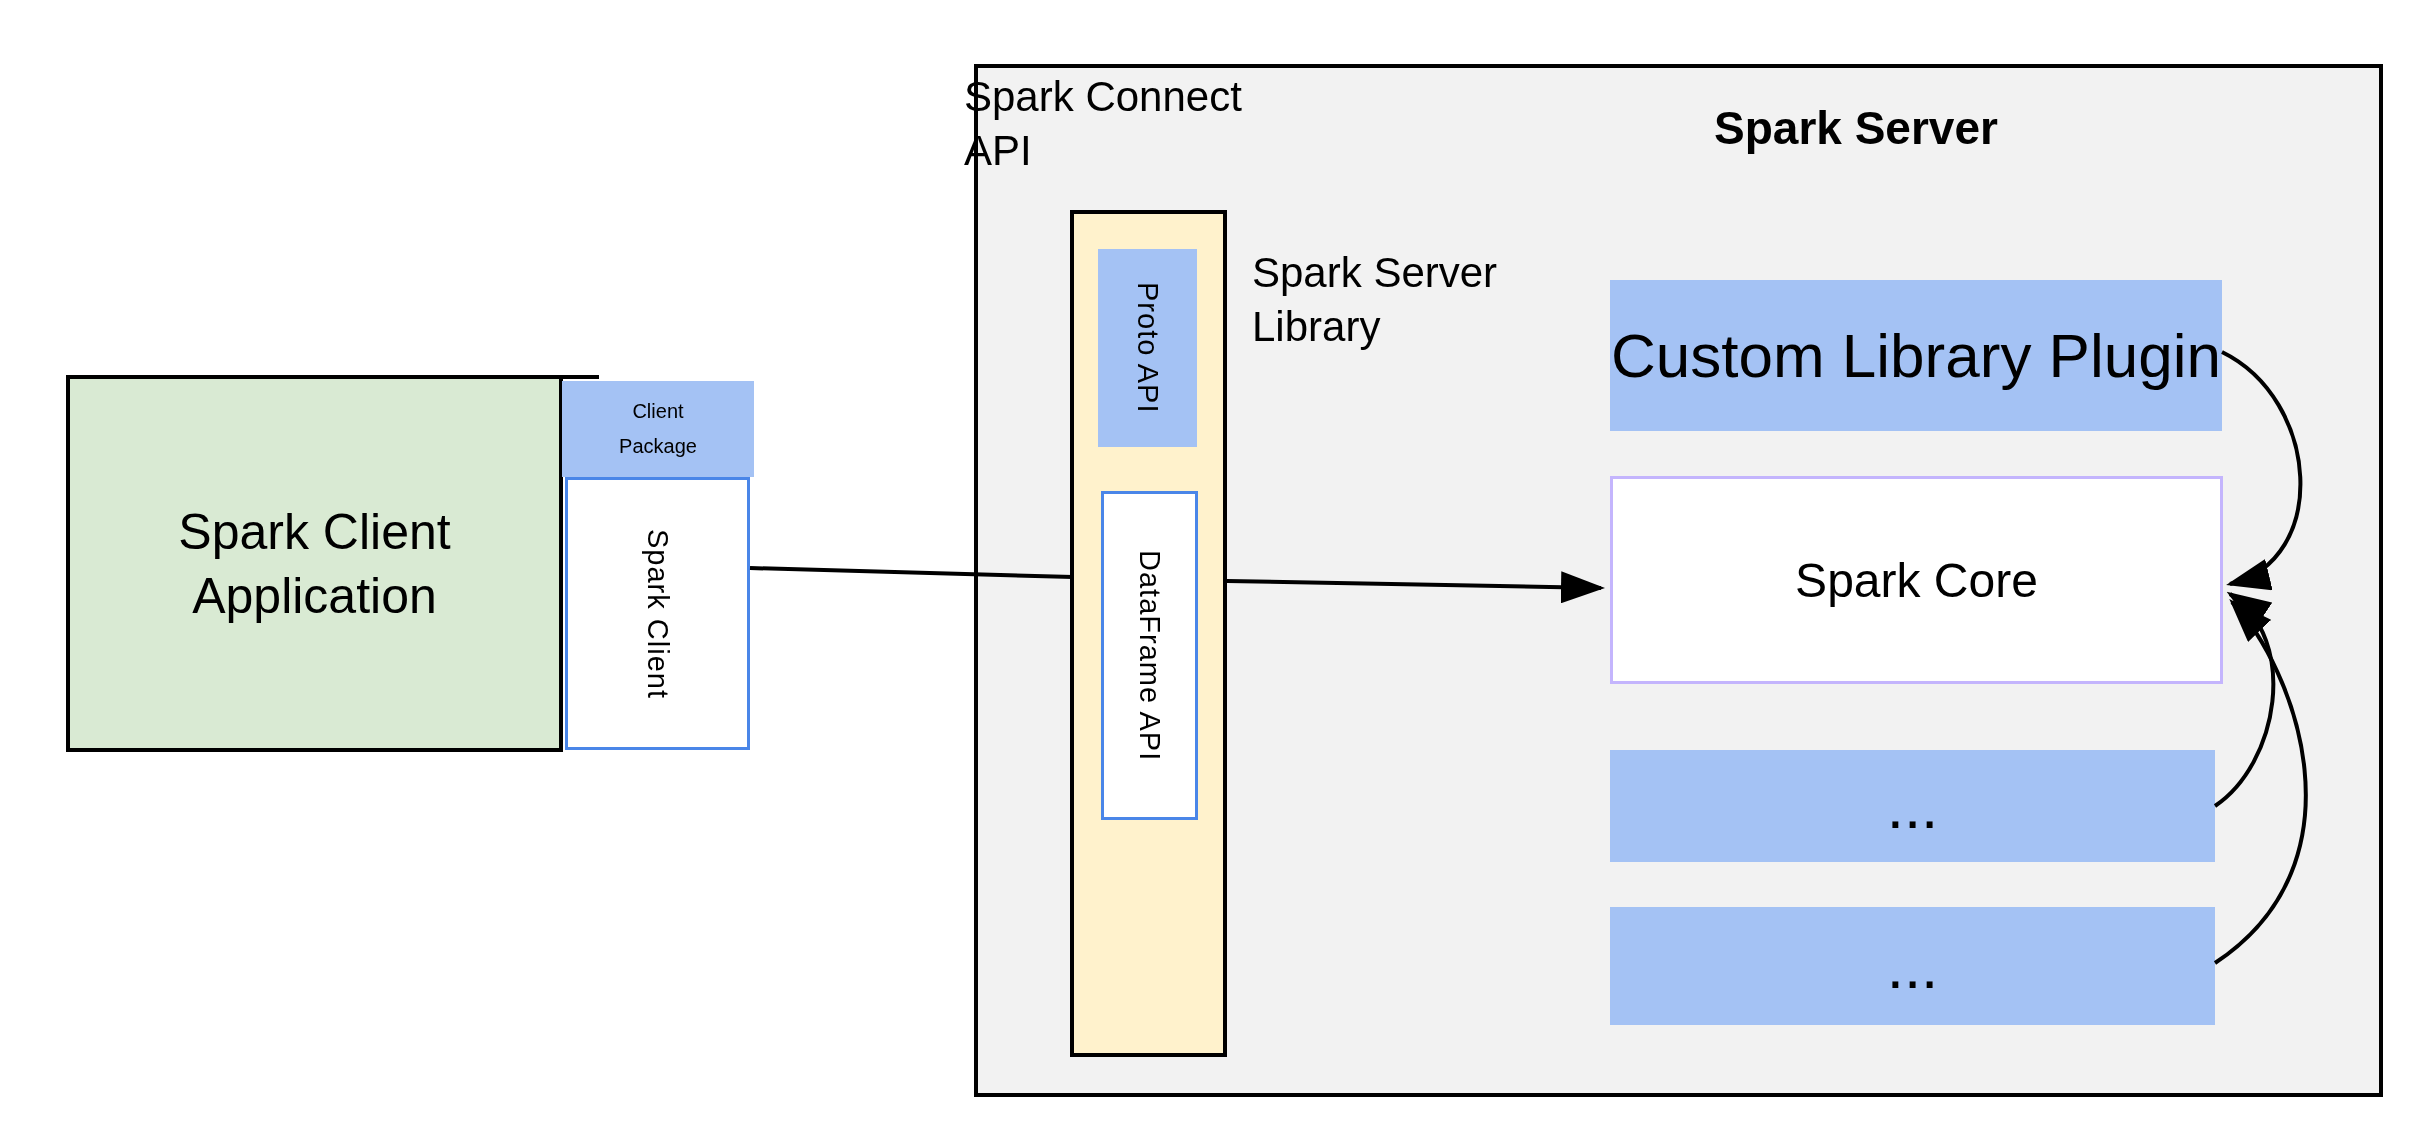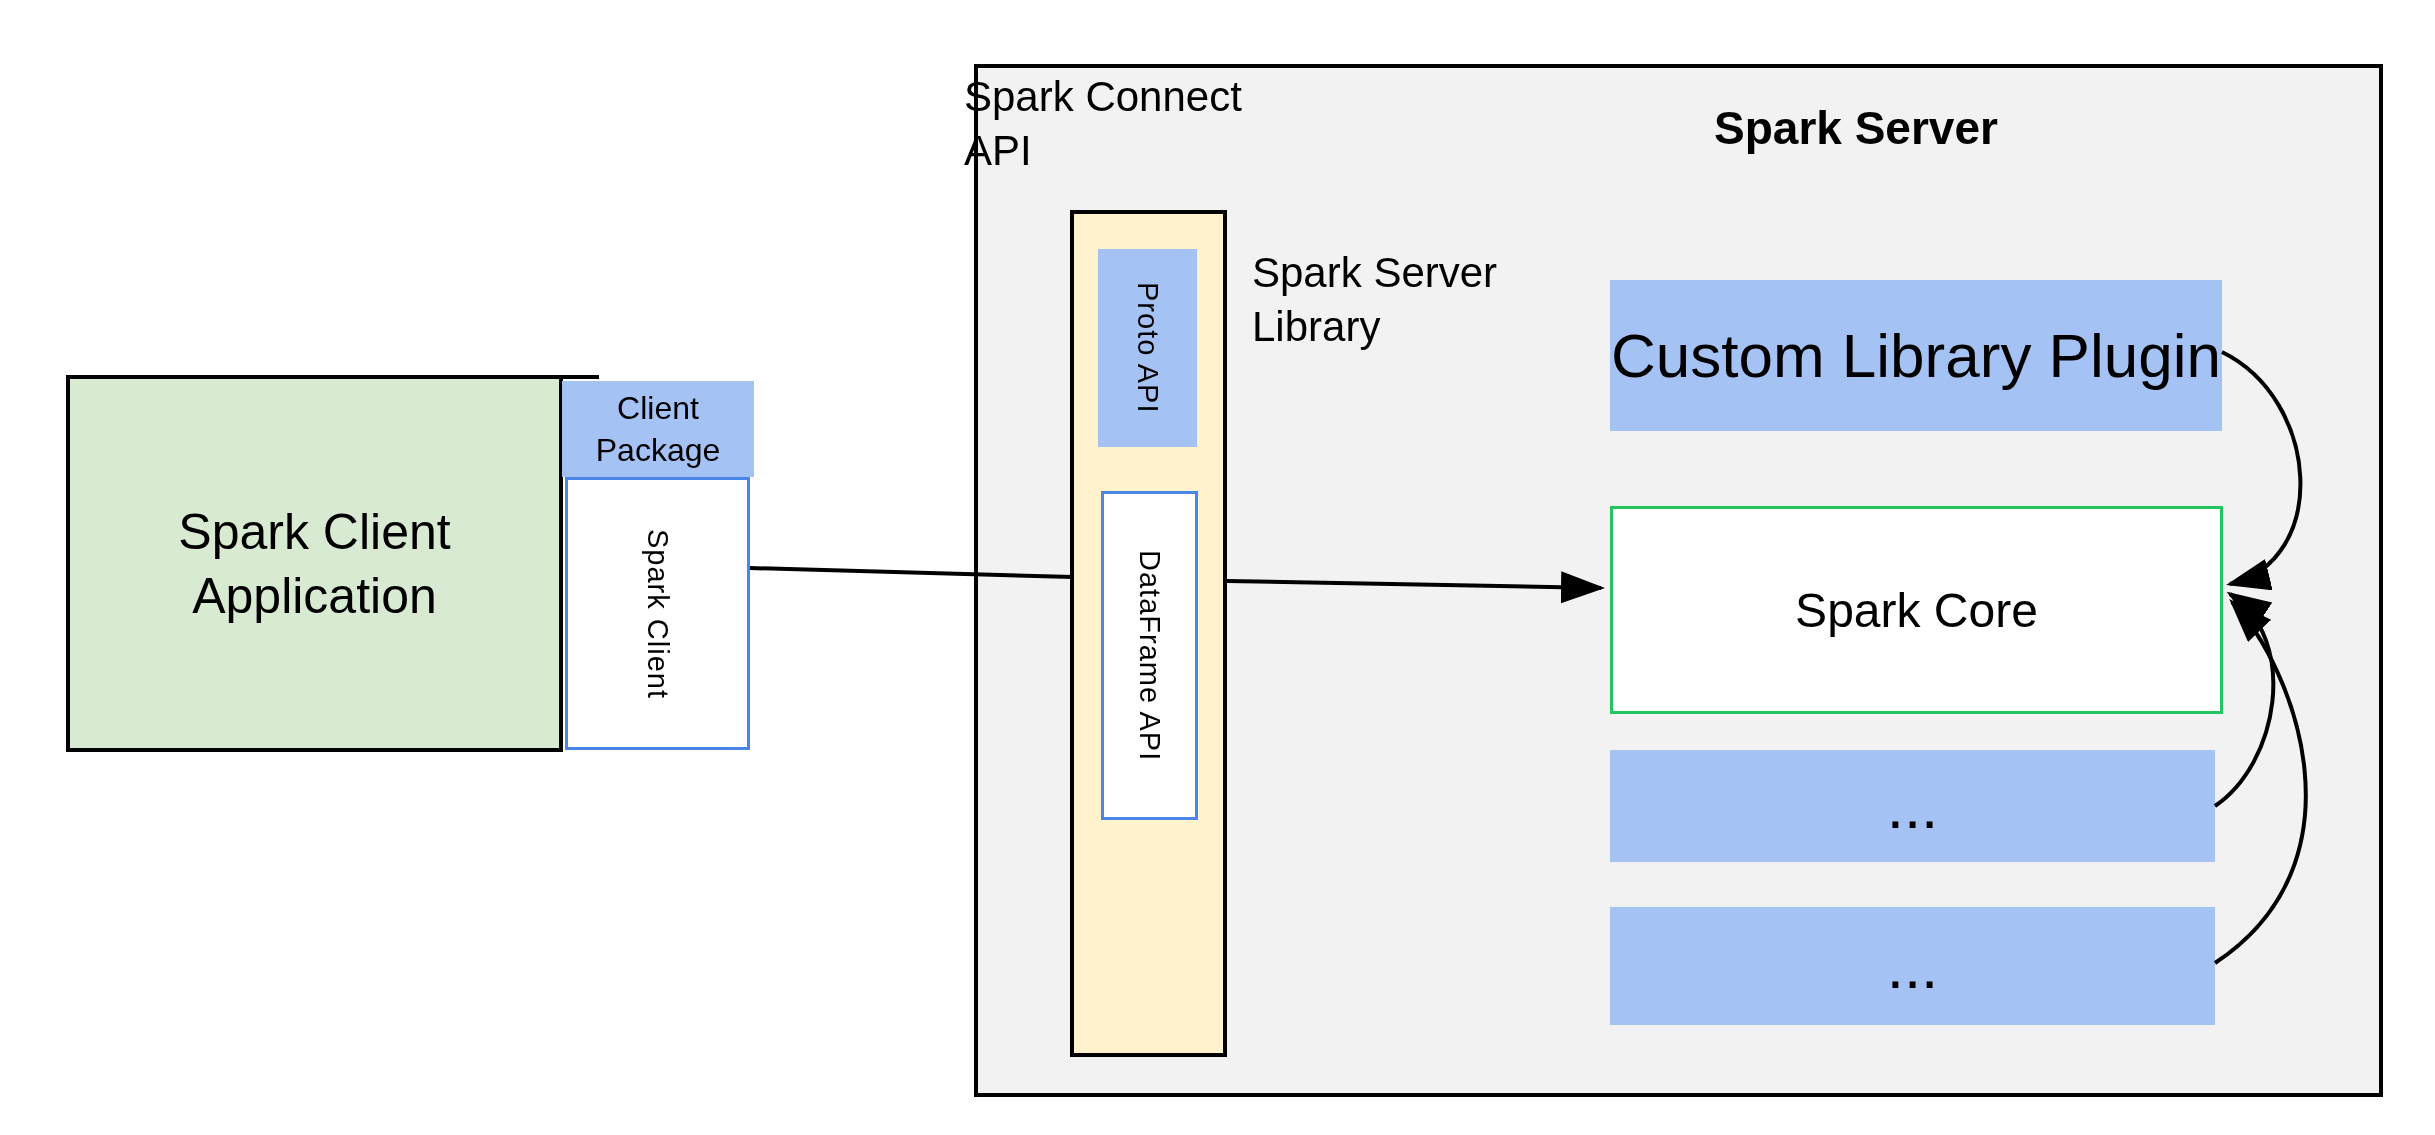--- a/index.html
+++ b/index.html
@@ -29,33 +29,33 @@
   .package-box { left: 562px;  top: 381px; width: 192px; height: 96px;
                  background: #a4c2f4; z-index: 2; }
   .client-box  { left: 565px;  top: 477px; width: 185px; height: 273px;
                  background: #fff; border: 3px solid #4a86e8; z-index: 2; }
   .proto-box   { left: 1098px; top: 249px; width: 99px;  height: 198px;
                  background: #a4c2f4; z-index: 2; }
   .dataframe-box { left: 1101px; top: 491px; width: 97px; height: 329px;
                  background: #fff; border: 3px solid #4a86e8; z-index: 2; }
   .plugin-box  { left: 1610px; top: 280px; width: 612px; height: 151px;
                  background: #a4c2f4; z-index: 2; }
-  .core-box    { left: 1610px; top: 506px; width: 613px; height: 208px;
-                 background: #fff; border: 3px solid #22c55e; z-index: 2; }
+  .core-box    { left: 1610px; top: 476px; width: 613px; height: 208px;
+                 background: #fff; border: 3px solid #c4b5fd; z-index: 2; }
   .dots-box-1  { left: 1610px; top: 750px; width: 605px; height: 112px;
                  background: #a4c2f4; z-index: 2; }
   .dots-box-2  { left: 1610px; top: 907px; width: 605px; height: 118px;
                  background: #a4c2f4; z-index: 2; }
 
   
   .big-label    { font-size: 50px; line-height: 64px; text-align: center; white-space: pre-line; }
   .title-label  { font-size: 42px; line-height: 54px; text-align: left; white-space: pre-line; }
   .bold-title   { font-size: 46px; font-weight: bold; text-align: center; }
   .side-label   { font-size: 42px; line-height: 54px; text-align: left; white-space: pre-line; }
-  .small-label  { font-size: 32px; line-height: 42px; text-align: center; white-space: pre-line; }
+  .small-label  { font-size: 20px; line-height: 35px; text-align: center; white-space: pre-line; }
   .box-label    { font-size: 62px; }
   .core-label   { font-size: 48px; }
   .vertical-text { writing-mode: vertical-rl; text-orientation: mixed;
                    font-size: 29px; letter-spacing: 1px; }
 
   .connect-title { left: 964px;  top: 70px;  width: 400px; z-index: 2; }
   .server-title  { left: 1656px; top: 101px; width: 400px; z-index: 2; }
   .library-label { left: 1252px; top: 246px; width: 360px; z-index: 2; }
 
   .arrows-layer { position: absolute; left: 0; top: 0; width: 2435px; height: 1135px;

